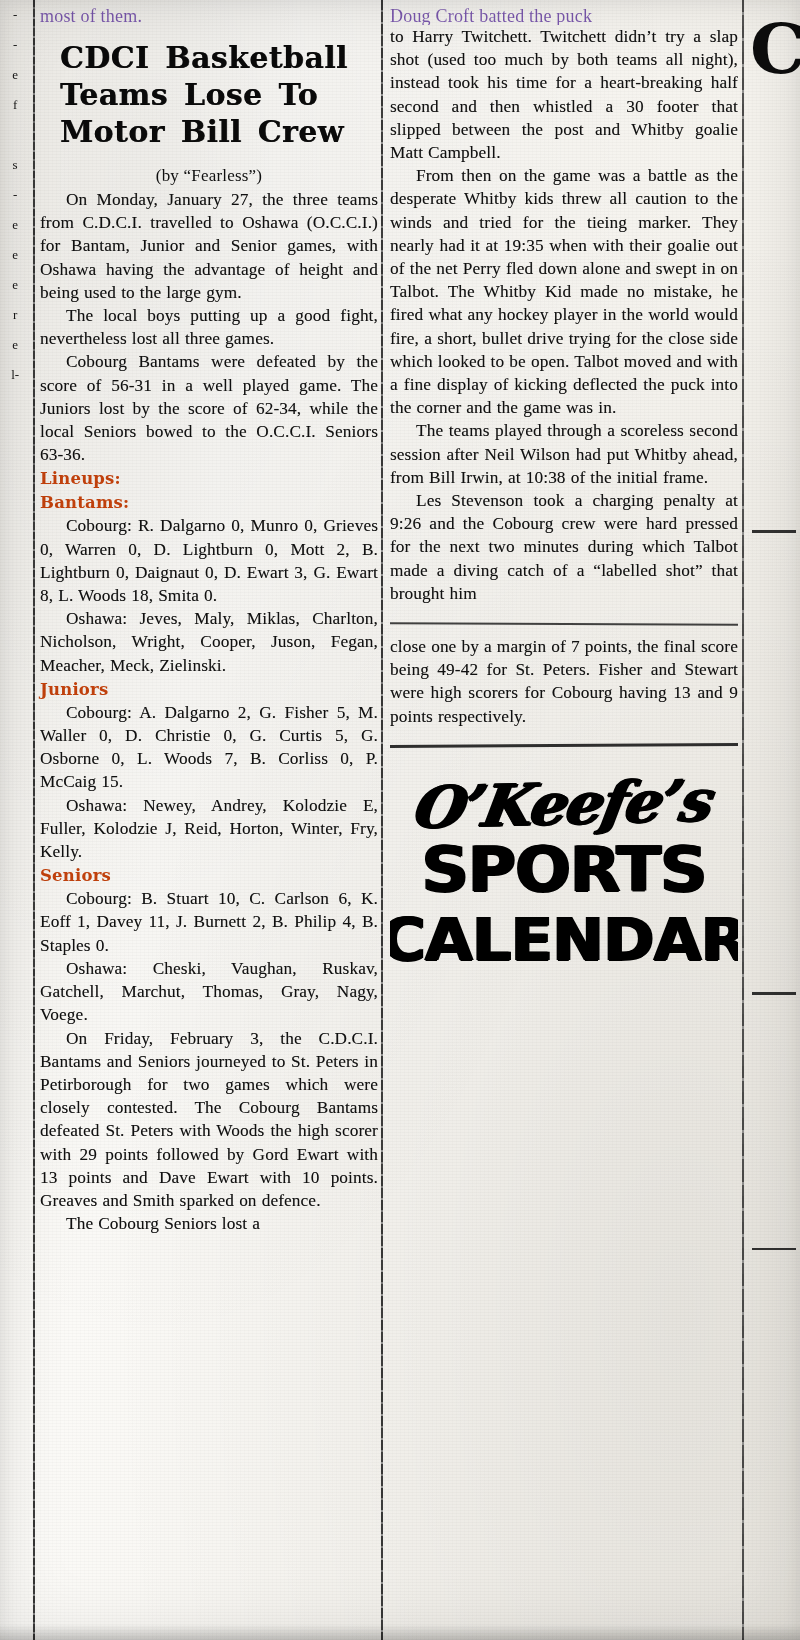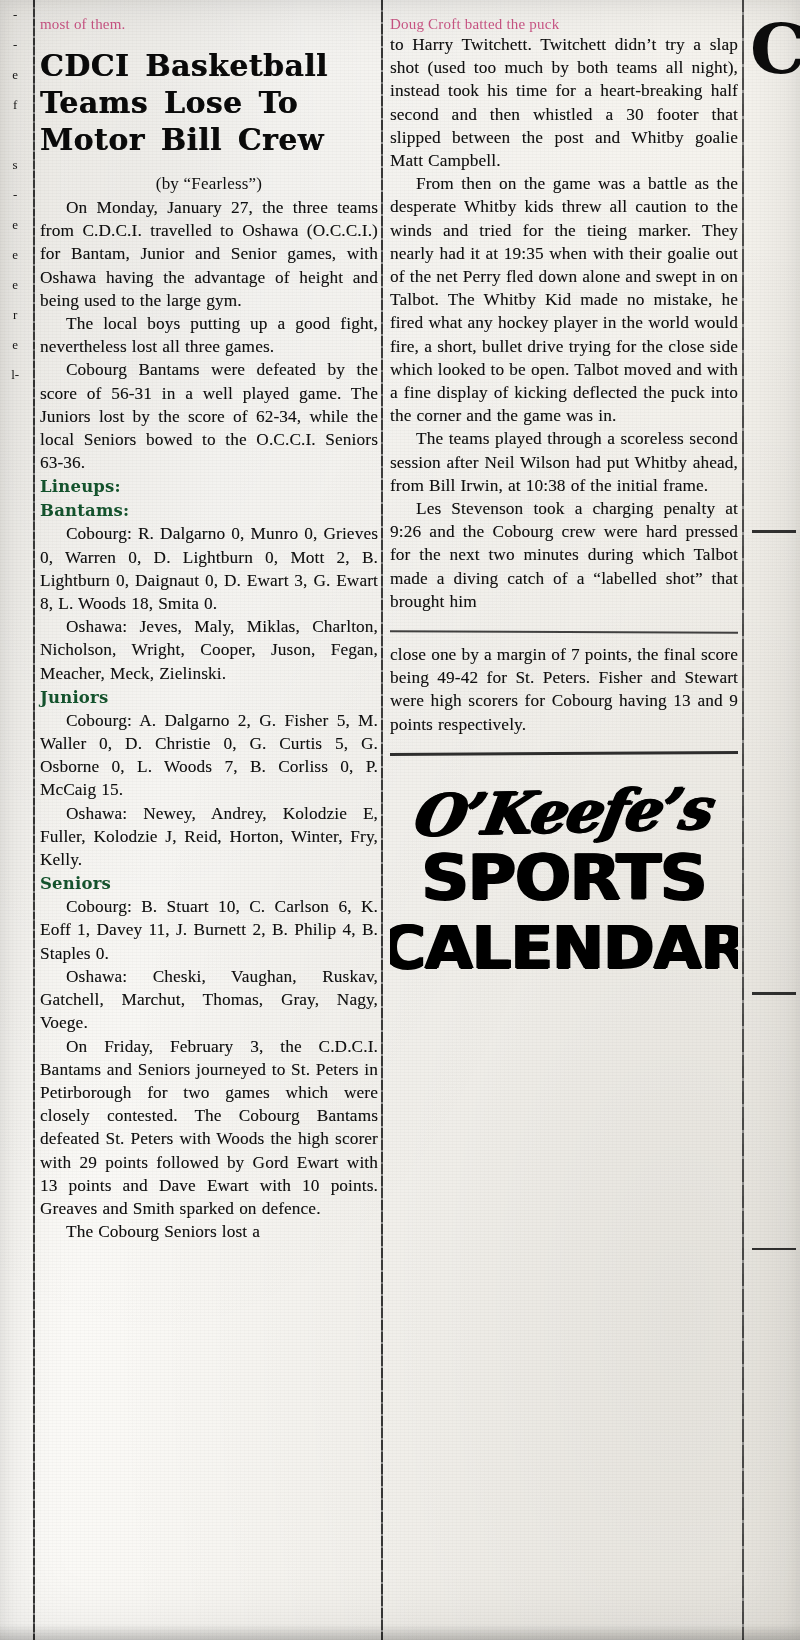--- a/index.html
+++ b/index.html
@@ -81,43 +81,43 @@
   .col {
     position: absolute;
     top: 0;
     box-sizing: border-box;
   }
   #col1 { left: 40px; width: 338px; }
   #col2 { left: 390px; width: 348px; }
 
   
   .frag-top {
-    font-size: 15px;
+    font-size: 18px;
     line-height: 17px;
-    color: #be185d;
+    color: #4c1d95;
     height: 17px;
     overflow: hidden;
     opacity: .72;
     letter-spacing: .2px;
-    margin-top: 16px;
+    margin-top: 8px;
   }
 
   .headline {
     font-family: "DejaVu Serif", serif;
     font-weight: bold;
     font-size: 30px;
     line-height: 37px;
     letter-spacing: 0.4px;
     text-align: left;
     color: #0a0a0a;
     margin: 14px 0 2px 0;
     text-shadow: 0.4px 0 0 rgba(0,0,0,.5), 0 0.4px 0 rgba(0,0,0,.35);
     word-spacing: 5px;
   }
-  .headline .hl-line { display: block; white-space: nowrap; }
+  .headline .hl-line { display: block; white-space: nowrap; margin-left: 20px; }
 
   .byline {
     text-align: center;
     font-size: 17px;
     line-height: 24px;
     margin: 14px 0 0 0;
     color: #101010;
     letter-spacing: .2px;
   }
 
@@ -135,21 +135,21 @@
   p.body.noindent { text-indent: 0; }
 
   .subhead {
     font-family: "DejaVu Serif", serif;
     font-weight: bold;
     font-size: 16.5px;
     line-height: 23px;
     margin: 1px 0 0 0;
     text-indent: 0;
     letter-spacing: .2px;
-    color: #14532d;
+    color: #c2410c;
   }
 
   .hr-thick {
     border: 0;
     border-top: 3px solid #1a1a1a;
     margin: 16px 0 14px 0;
     transform: rotate(-0.35deg);
     opacity: .9;
   }
   .hr-thin {

